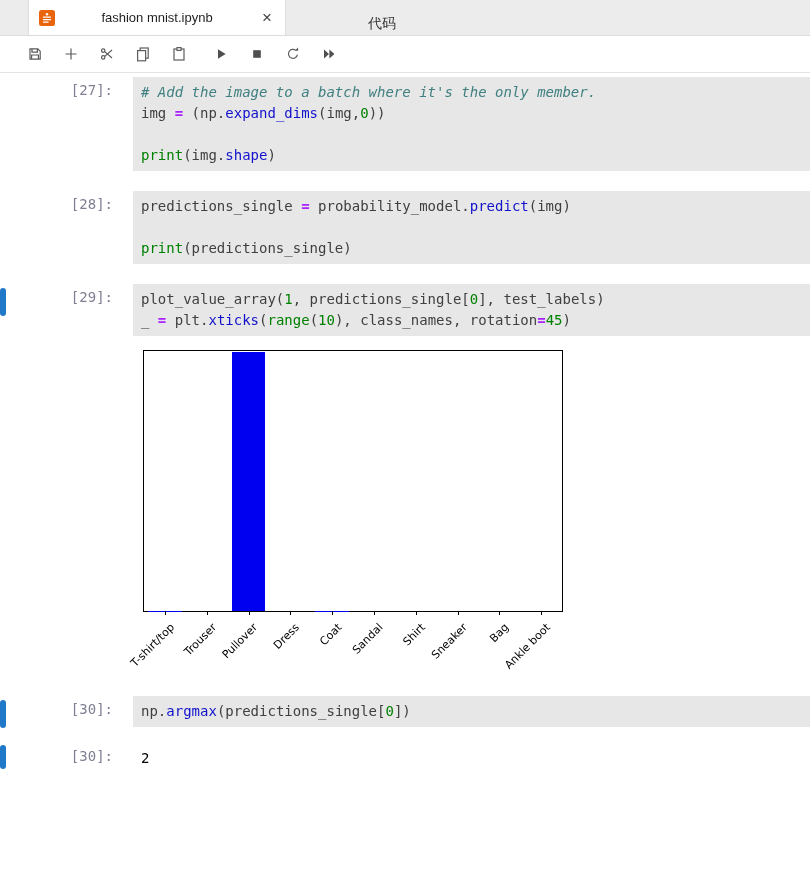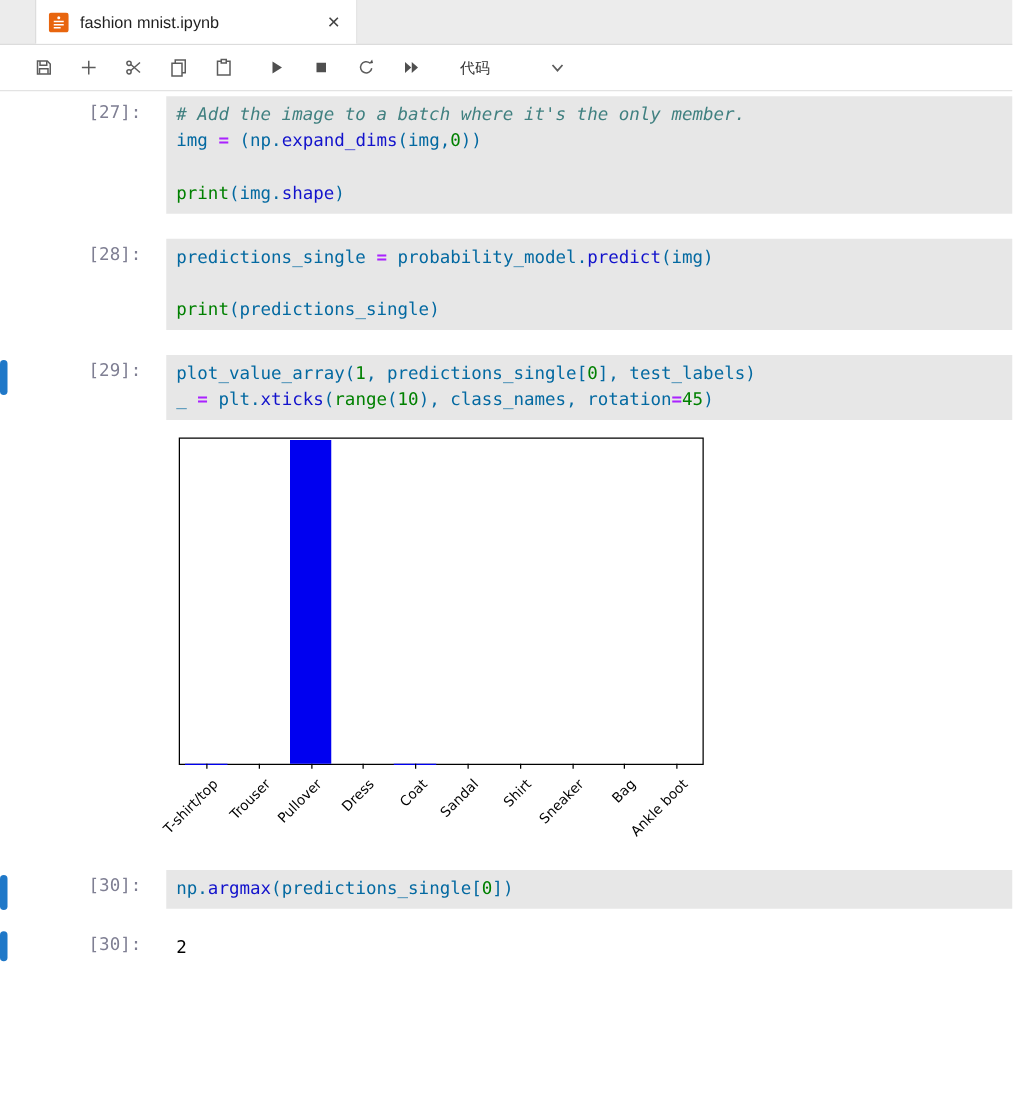--- a/index.html
+++ b/index.html
@@ -2,42 +2,42 @@
 <html><head>
 <meta charset="utf-8">
 <style>
   html,body{margin:0;padding:0;overflow:hidden;}
   body{width:810px;height:884px;background:#fff;font-family:"Liberation Sans",sans-serif;}
 
   
   .tabstrip{height:35px;background:#ececec;display:flex;align-items:stretch;border-bottom:1px solid #dcdcdc;}
   .tab{margin-left:28px;width:258px;background:#fff;display:flex;align-items:center;padding:0 10px;gap:9px;
        font-size:13px;color:#1f1f1f;border-left:1px solid #ddd;border-right:1px solid #ddd;box-sizing:border-box;}
-  .tab-title{flex:1;white-space:nowrap;overflow:hidden;}
+  .tab-title{flex:1;white-space:nowrap;overflow:hidden;text-align:center;}
   .tab-close{font-size:17px;color:#444;line-height:1;cursor:pointer;padding:0 3px;}
 
   
   .toolbar{height:36px;display:flex;align-items:center;padding-left:26px;gap:18px;background:#fff;border-bottom:1px solid #e3e3e3;}
   .tbtn{width:18px;height:18px;display:flex;align-items:center;justify-content:center;cursor:pointer;}
   .tbtn svg{stroke:#5c5c5c;fill:none;stroke-width:1.2;}
-  .celltype{display:flex;align-items:center;gap:48px;font-size:12px;color:#333;margin-left:12px;cursor:pointer;}
+  .celltype{display:flex;align-items:center;gap:48px;font-size:14px;color:#333;margin-left:12px;cursor:pointer;flex-direction:column;}
   .celltype svg{stroke:#5c5c5c;fill:none;stroke-width:1.4;}
 
   
   #notebook{padding-top:4px;}
   .cell{display:flex;position:relative;margin-bottom:20px;}
   #notebook .cell:nth-last-child(2){margin-bottom:16px;}
   .indicator{position:absolute;left:0;top:4px;width:6px;height:28px;border-radius:3px;}
   .cell-result .indicator{height:24px;top:2px;}
   .gutter{flex:0 0 133px;box-sizing:border-box;text-align:right;padding:5px 20px 0 0;
           font-family:"DejaVu Sans Mono",monospace;font-size:14px;color:#7f7f93;}
   .cell-content{flex:1;min-width:0;}
   .code-block{background:#e7e7e7;padding:5px 8px;font-family:"DejaVu Sans Mono",monospace;font-size:14px;line-height:21px;}
   .code-line{white-space:pre;min-height:21px;}
-  .tk-p{color:#0369a1;}
+  .tk-p{color:#404040;}
   .tk-cm{color:#408080;font-style:italic;}
   .tk-k{color:#aa22ff;font-weight:bold;}
   .tk-f{color:#1212cc;}
   .tk-b{color:#008000;font-weight:normal;}
   .tk-n{color:#008000;}
   .outputs{margin-top:14px;padding-left:8px;font-family:"DejaVu Sans Mono",monospace;font-size:14px;line-height:21px;color:#000;}
   .output-line{white-space:pre;}
   .output-line.gap{margin-top:20px;}
   .cell-result .outputs{margin-top:0;padding-top:5px;}
 

